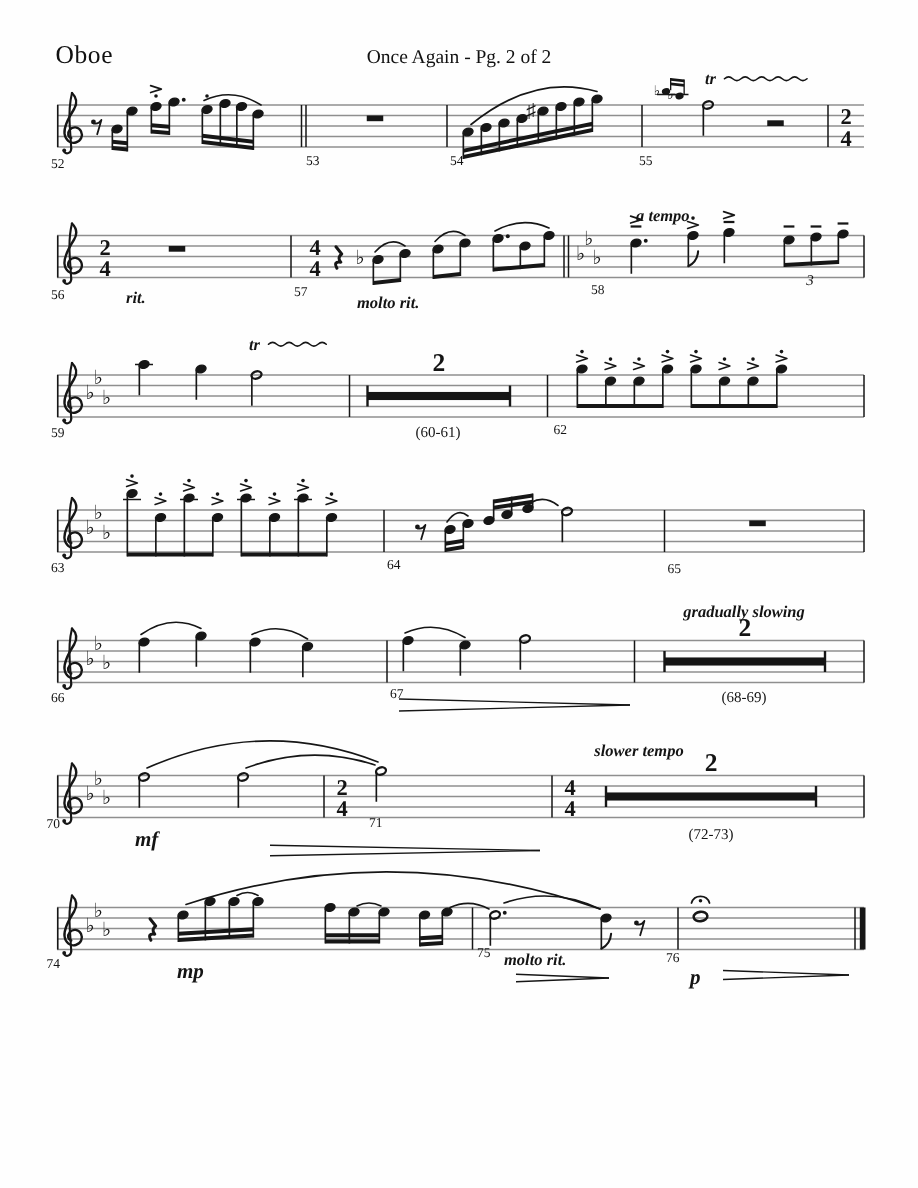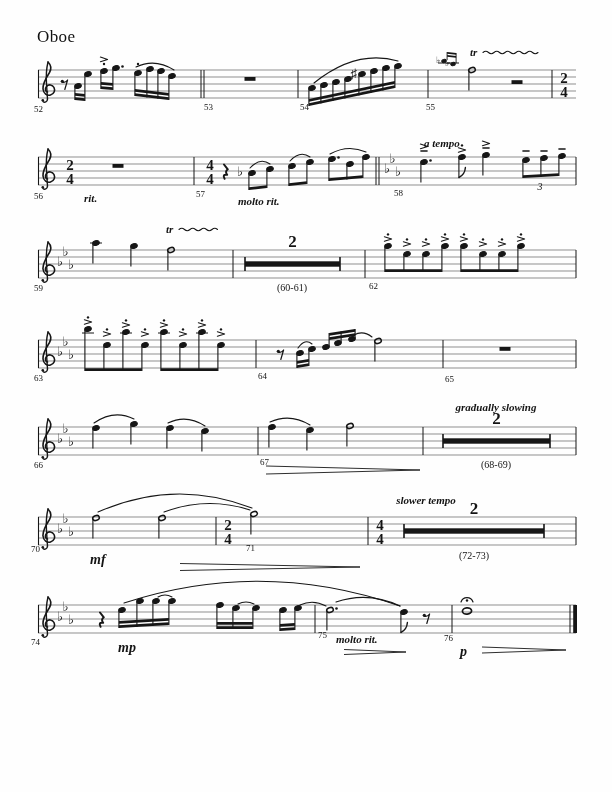--- a/index.html
+++ b/index.html
@@ -17,20 +17,21 @@
   text.acc{font-size:13px}
   text.accsm{font-size:9px}
   text.trip{font-size:10px;font-style:italic}
   text.tr{font-size:11px;font-style:italic;font-weight:bold}
 </style>
 </head>
 <body>
 
 <div class="page">
   <div class="instrument">Oboe</div>
+  <div class="title">Once Again - Pg. 2 of 2</div>
   <svg id="score" width="612" height="792" viewBox="0 0 612 792">
       <line x1="38" y1="70" x2="576" y2="70" stroke="#8f8f8f" stroke-width="1"></line>
       <line x1="38" y1="77" x2="576" y2="77" stroke="#8f8f8f" stroke-width="1"></line>
       <line x1="38" y1="84" x2="576" y2="84" stroke="#8f8f8f" stroke-width="1"></line>
       <line x1="38" y1="91" x2="576" y2="91" stroke="#8f8f8f" stroke-width="1"></line>
       <line x1="38" y1="98" x2="576" y2="98" stroke="#8f8f8f" stroke-width="1"></line>
       <line x1="38.5" y1="70" x2="38.5" y2="98" stroke="#161616" stroke-width="1.1"></line>
       <path d="M 48 62 C 51 65, 51.5 69, 49.5 72.5
          C 46 78, 42.5 84, 43 89
          C 43.5 93.5, 47 96, 50.5 95

